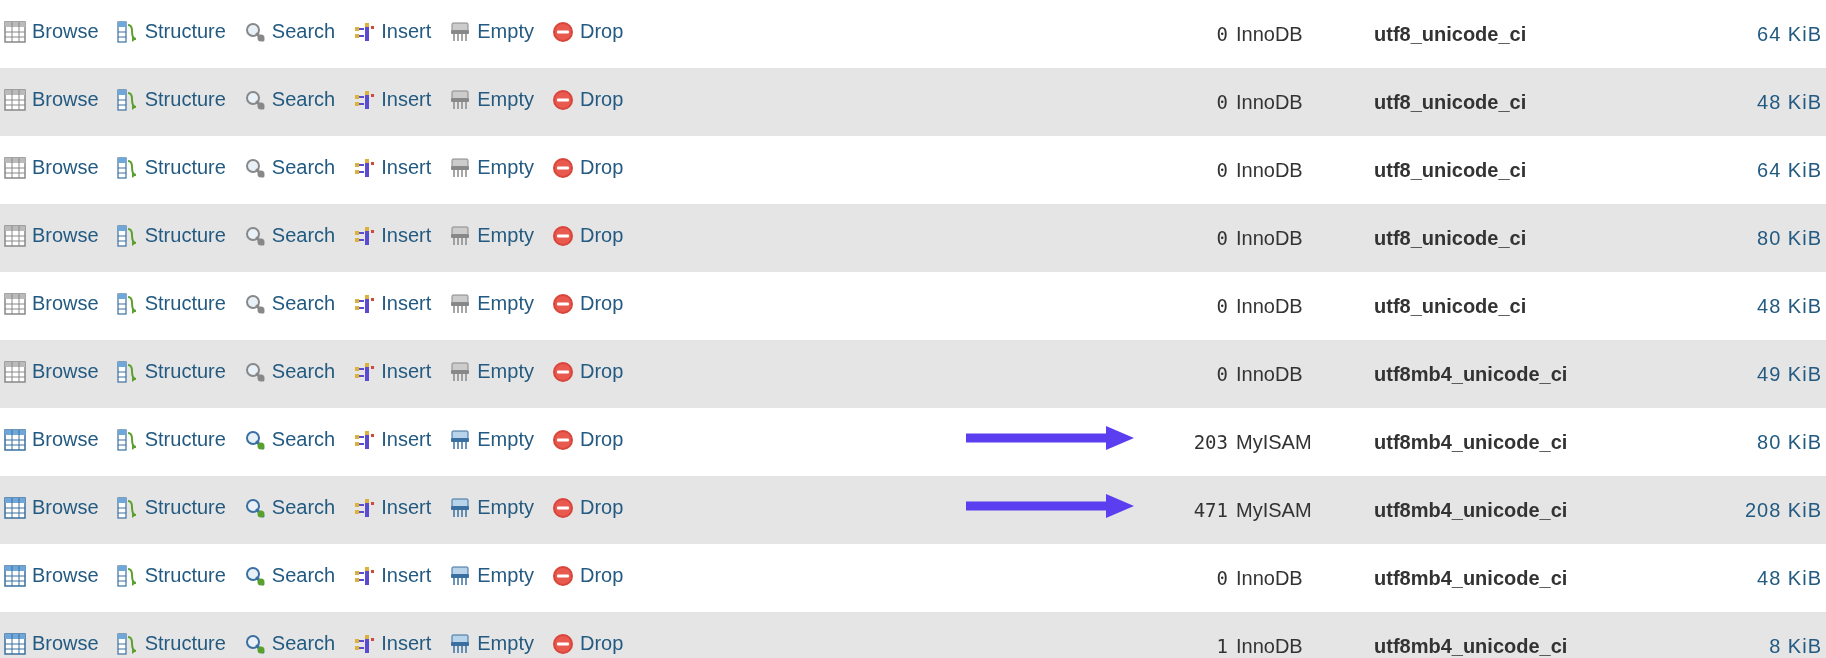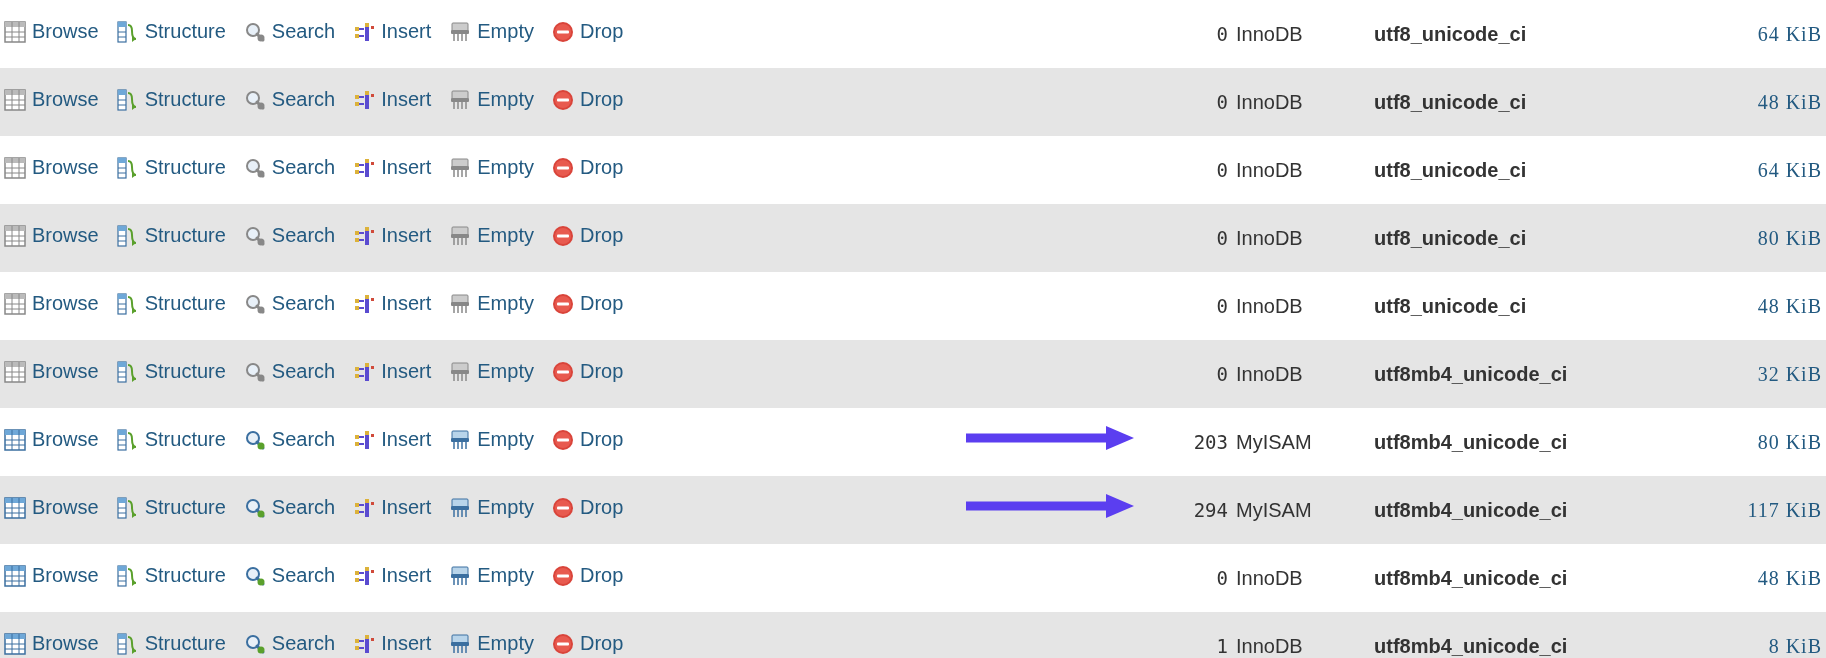--- a/index.html
+++ b/index.html
@@ -6,21 +6,21 @@
   .tbl{width:1826px;border-collapse:collapse;}
   .tbl td{height:60px;padding:4px;vertical-align:middle;white-space:nowrap;}
   .r-even{background:#fff;}
   .r-odd{background:#e5e5e5;}
   .actions{padding-left:12px;}
   .act{display:inline-flex;align-items:center;gap:6px;color:#235a81;text-decoration:none;margin-right:18px;cursor:pointer;}
   .ic{width:22px;height:22px;flex:0 0 22px;display:inline-block;}
   .num{text-align:right;padding-right:14px;font-family:Menlo,Consolas,monospace;font-size:19px;color:#333;width:80px;}
   .eng{padding-left:6px;width:130px;}
   .col{padding-left:6px;width:300px;font-weight:bold;}
-  .size{text-align:right;padding-right:12px;font-family:Liberation Serif, serif;color:#235a81;width:140px;letter-spacing:1px;}
+  .size{text-align:right;padding-right:12px;font-family:Liberation Sans, sans-serif;color:#235a81;width:140px;letter-spacing:1px;}
   .annot{position:absolute;pointer-events:none;}
   .arrow-line{stroke:#5b3ef0;stroke-width:9;fill:none;}
   .arrow-head{fill:#5b3ef0;}
   .wrap{position:relative;width:1826px;}
 </style>
 </head>
 <body>
 
 <svg width="0" height="0" style="position:absolute">
   <defs>
@@ -322,21 +322,21 @@
             </a><span style="position:relative;display:inline-block;"><a class="act">
                 <span class="ic"><svg viewBox="0 0 22 22" width="22" height="22">
                     <use href="#i-drop"></use>
                   </svg></span>
                 <span>Drop</span>
               </a></span></td>
           <td style="position:relative;width:180px"></td>
           <td class="num">0</td>
           <td class="eng">InnoDB</td>
           <td class="col">utf8mb4_unicode_ci</td>
-          <td class="size">32 KiB</td>
+          <td class="size">49 KiB</td>
         </tr>
         <tr class="r-even">
           <td class="actions"><a class="act">
               <span class="ic"><svg viewBox="0 0 22 22" width="22" height="22">
                   <use href="#i-browse-blue"></use>
                 </svg></span>
               <span>Browse</span>
             </a><a class="act">
               <span class="ic"><svg viewBox="0 0 22 22" width="22" height="22">
                   <use href="#i-structure"></use>
@@ -405,24 +405,24 @@
                     <use href="#i-drop"></use>
                   </svg></span>
                 <span>Drop</span>
               </a></span></td>
           <td style="position:relative;width:180px">
             <svg class="annot" style="left:0;top:0" width="180" height="60">
               <line class="arrow-line" x1="10" y1="30" x2="150" y2="30"></line>
               <polygon class="arrow-head" points="150,18 178,30 150,42"></polygon>
             </svg>
           </td>
-          <td class="num">294</td>
+          <td class="num">471</td>
           <td class="eng">MyISAM</td>
           <td class="col">utf8mb4_unicode_ci</td>
-          <td class="size">117 KiB</td>
+          <td class="size">208 KiB</td>
         </tr>
         <tr class="r-even">
           <td class="actions"><a class="act">
               <span class="ic"><svg viewBox="0 0 22 22" width="22" height="22">
                   <use href="#i-browse-blue"></use>
                 </svg></span>
               <span>Browse</span>
             </a><a class="act">
               <span class="ic"><svg viewBox="0 0 22 22" width="22" height="22">
                   <use href="#i-structure"></use>

